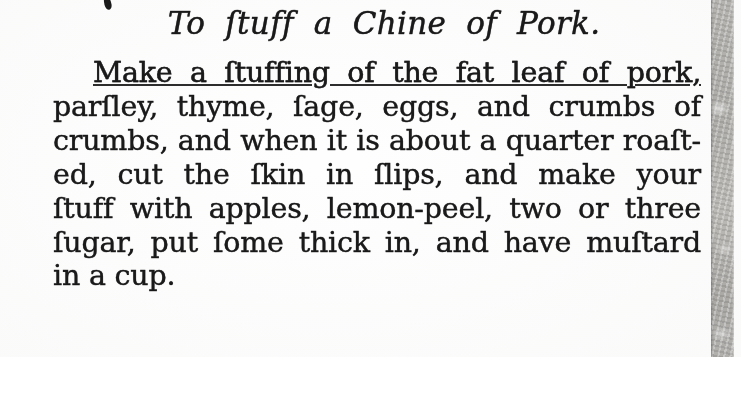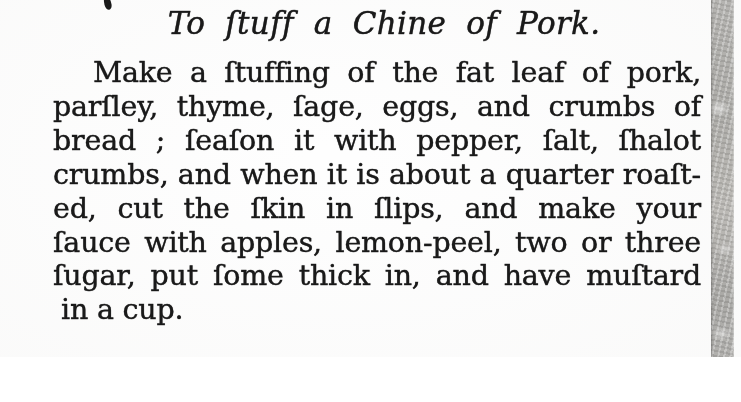--- a/index.html
+++ b/index.html
@@ -39,22 +39,22 @@
     margin:0;
     font-size:28.5px;
     line-height:33.9px;
     text-align:justify;
     text-align-last:justify;
     letter-spacing:-0.2px;
     -webkit-text-stroke:0.35px rgba(20,20,20,.75);
     text-shadow:0 0 .7px rgba(10,10,10,.55);
     white-space:nowrap;
   }
-  .line.indent{ text-indent:40px; }
-  .line.last{ text-align-last:left;margin-left:8px; }
+  .line.indent{ text-indent:40px;text-decoration:underline; }
+  .line.last{ text-align-last:left; }
   
   .stray-mark{
     position:absolute;left:104px;top:-5px;
     width:7px;height:15px;
     background:var(--ink);
     border-radius:50% 50% 50% 50% / 62% 62% 38% 38%;
     transform:rotate(-14deg);
   }
   
   .edge-strip{
@@ -75,23 +75,22 @@
 
 <div class="page">
 
   <div class="stray-mark"></div>
 
   <h1 class="recipe-title">To ſtuff a Chine of Pork.</h1>
 
   <div class="recipe-body">
     <p class="line indent">Make a ſtuffing of the fat leaf of pork,</p>
     <p class="line">parſley, thyme, ſage, eggs, and crumbs of</p>
-    <p class="line">bread ; ſeaſon it with pepper, ſalt, ſhalot</p>
     <p class="line">crumbs, and when it is about a quarter roaſt-</p>
     <p class="line">ed, cut the ſkin in ſlips, and make your</p>
-    <p class="line">ſauce with apples, lemon-peel, two or three</p>
+    <p class="line">ſtuff with apples, lemon-peel, two or three</p>
     <p class="line">ſugar, put ſome thick in, and have muſtard</p>
     <p class="line last">in a cup.</p>
   </div>
 
   <div class="edge-strip"></div>
 
 </div>
 
 </body></html>

